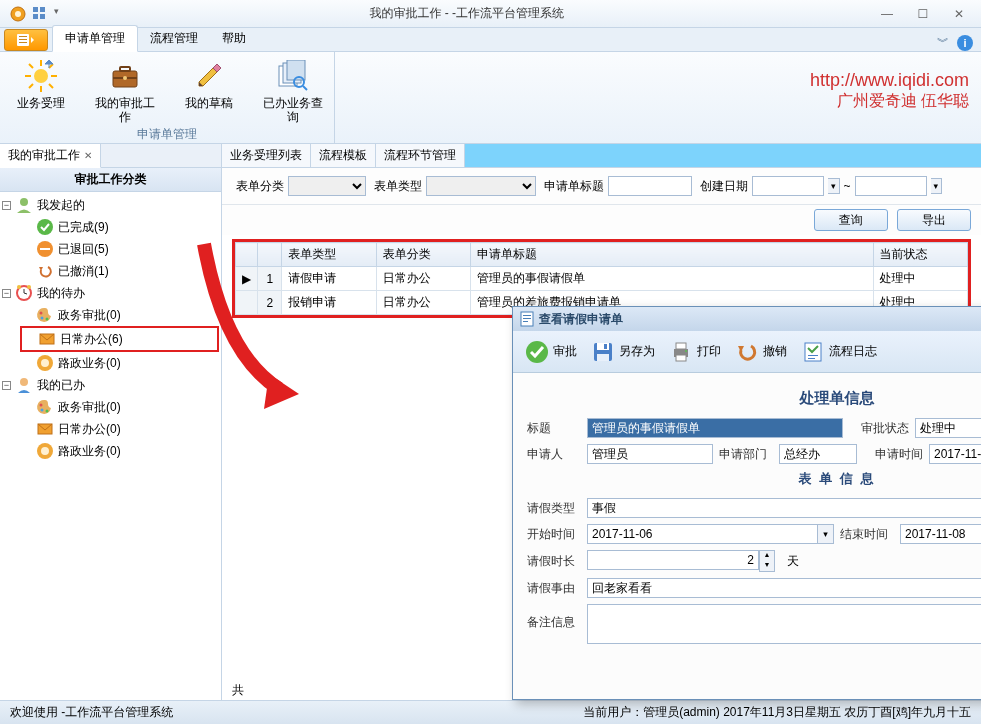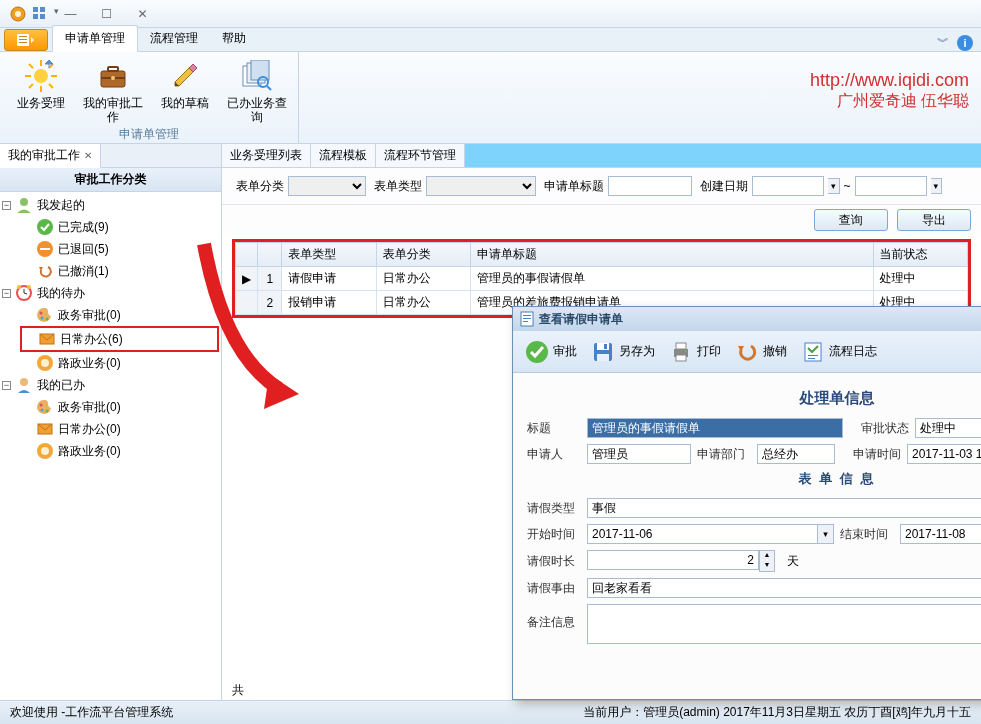--- a/index.html
+++ b/index.html
@@ -13,21 +13,21 @@
 
 .ribbon-tabs { height: 24px; background: #e8f0f8; display: flex; align-items: flex-end; padding-left: 4px; border-bottom: 1px solid #c5d5e6; }
 .app-btn { width: 44px; height: 22px; background: linear-gradient(#ffc040,#ff9800); border: 1px solid #c88820; border-radius: 3px; margin-right: 4px; display:flex; align-items:center; justify-content:center; }
 .rib-tab { padding: 4px 12px; cursor: pointer; border-top-left-radius: 3px; border-top-right-radius: 3px; }
 .rib-tab.active { background: #fff; border: 1px solid #c5d5e6; border-bottom: 1px solid #fff; margin-bottom: -1px; }
 .ribbon-help { margin-left: auto; margin-right: 8px; display:flex; gap:8px; align-items:center; }
 .info-icon { width:16px; height:16px; border-radius:50%; background:#3a8de0; color:#fff; text-align:center; line-height:16px; font-size:11px; font-weight:bold; }
 
 .ribbon-body { height: 92px; background: linear-gradient(#fafcfe,#eaf2fa); border-bottom: 1px solid #c5d5e6; display: flex; position: relative; }
 .ribbon-group { border-right: 1px solid #c5d5e6; padding: 4px 8px; display: flex; flex-direction: column; }
-.ribbon-items { display: flex; gap: 6px; flex: 1; }
+.ribbon-items { display: flex; gap: 18px; flex: 1; }
 .ribbon-item { width: 66px; display: flex; flex-direction: column; align-items: center; justify-content: flex-start; padding-top: 4px; cursor: pointer; border-radius: 3px; }
 .ribbon-icon { width: 32px; height: 32px; margin-bottom: 4px; }
 .ribbon-label { text-align: center; line-height: 14px; }
 .ribbon-group-title { text-align: center; color: #5a7a9a; padding: 2px 0; }
 .brand { position: absolute; right: 12px; top: 18px; text-align: right; }
 .brand-url { color: #d03030; font-size: 18px; }
 .brand-text { color: #d03030; font-size: 16px; font-family: KaiTi, serif; }
 
 .workspace { display: flex; height: 556px; }
 .sidebar { width: 222px; border-right: 1px solid #c5d5e6; display: flex; flex-direction: column; }
@@ -99,20 +99,21 @@
         <circle cx="8" cy="8" r="3" fill="#fff4d8"></circle>
       </svg>
     <svg class="qat-icon" viewBox="0 0 16 16">
         <rect x="1" y="1" width="5" height="5" fill="#5a8cc8"></rect>
         <rect x="8" y="1" width="5" height="5" fill="#5a8cc8"></rect>
         <rect x="1" y="8" width="5" height="5" fill="#5a8cc8"></rect>
         <rect x="8" y="8" width="5" height="5" fill="#5a8cc8"></rect>
       </svg>
     <span style="font-size:9px;color:#666;">▾</span>
   </div>
+  <div class="title">我的审批工作 - -工作流平台管理系统</div>
   <div class="winbtns">
     <div class="winbtn">—</div>
     <div class="winbtn">☐</div>
     <div class="winbtn">✕</div>
   </div>
 </div>
 
 <div class="ribbon-tabs">
   <div class="app-btn">
     <svg width="18" height="12" viewBox="0 0 18 12">
@@ -427,21 +428,21 @@
       <div class="dialog-body">
         <div class="section-title">处理单信息</div>
         <div class="form-row">
           <span class="form-label">标题</span>
           <input class="form-input sel-input" style="width: 256px;" value="管理员的事假请假单">
           <span class="form-label" style="width:60px;text-align:right;">审批状态</span>
           <input class="form-input" style="width: 170px;" value="处理中">
         </div>
         <div class="form-row">
           <span class="form-label">申请人</span>
-          <input class="form-input" style="width: 104px;" value="管理员">
+          <input class="form-input" style="width: 126px;" value="管理员">
           <span class="form-label" style="width:54px;">申请部门</span>
           <input class="form-input" style="width: 78px;" value="总经办">
           <span class="form-label" style="width:60px;text-align:right;">申请时间</span>
           <input class="form-input" style="width: 170px;" value="2017-11-03 10:31:51">
         </div>
 
         <div class="section-title" style="font-size:13px;letter-spacing:2px;">表 单 信 息</div>
         <div class="form-row">
           <span class="form-label">请假类型</span>
           <input class="form-input" style="flex: 1 1 0%;" value="事假">

